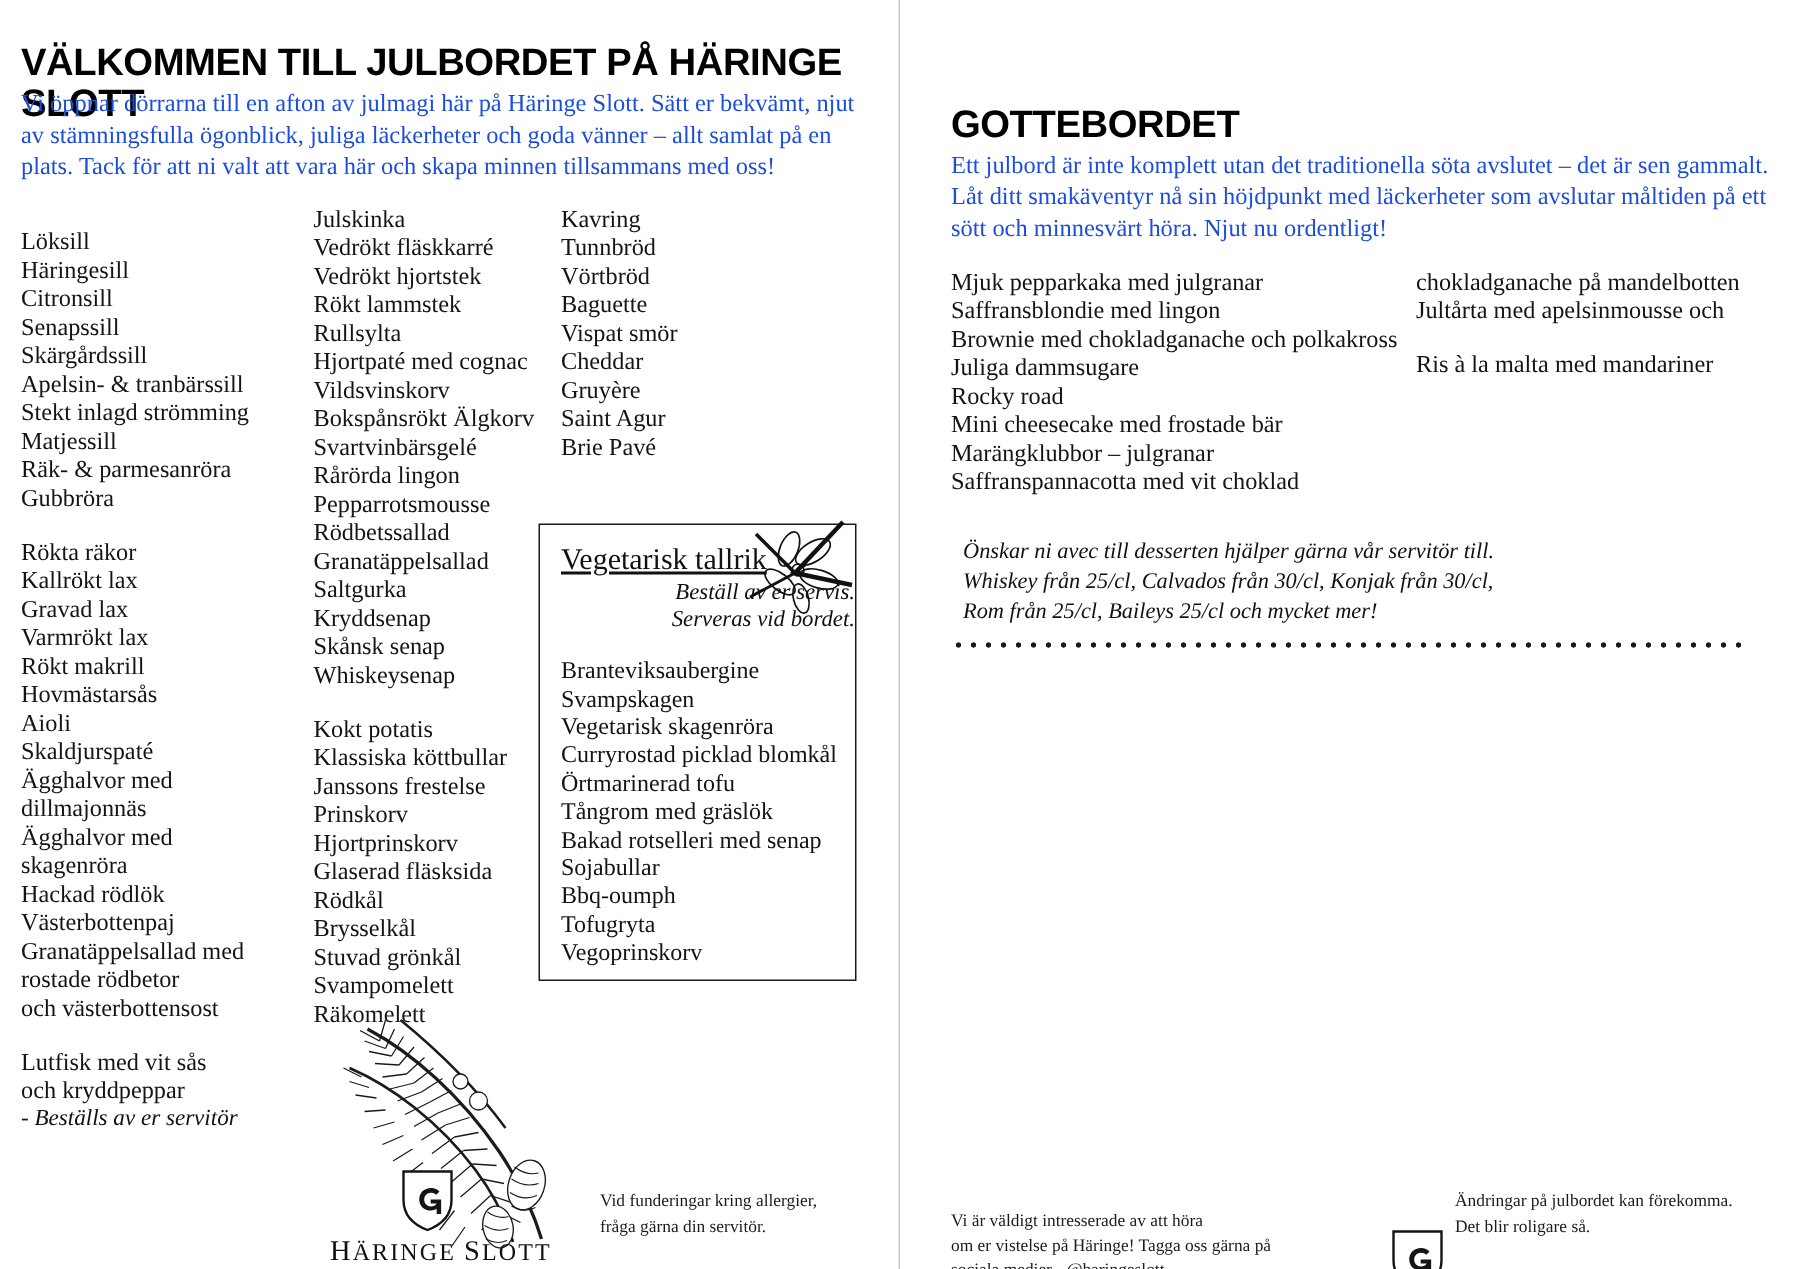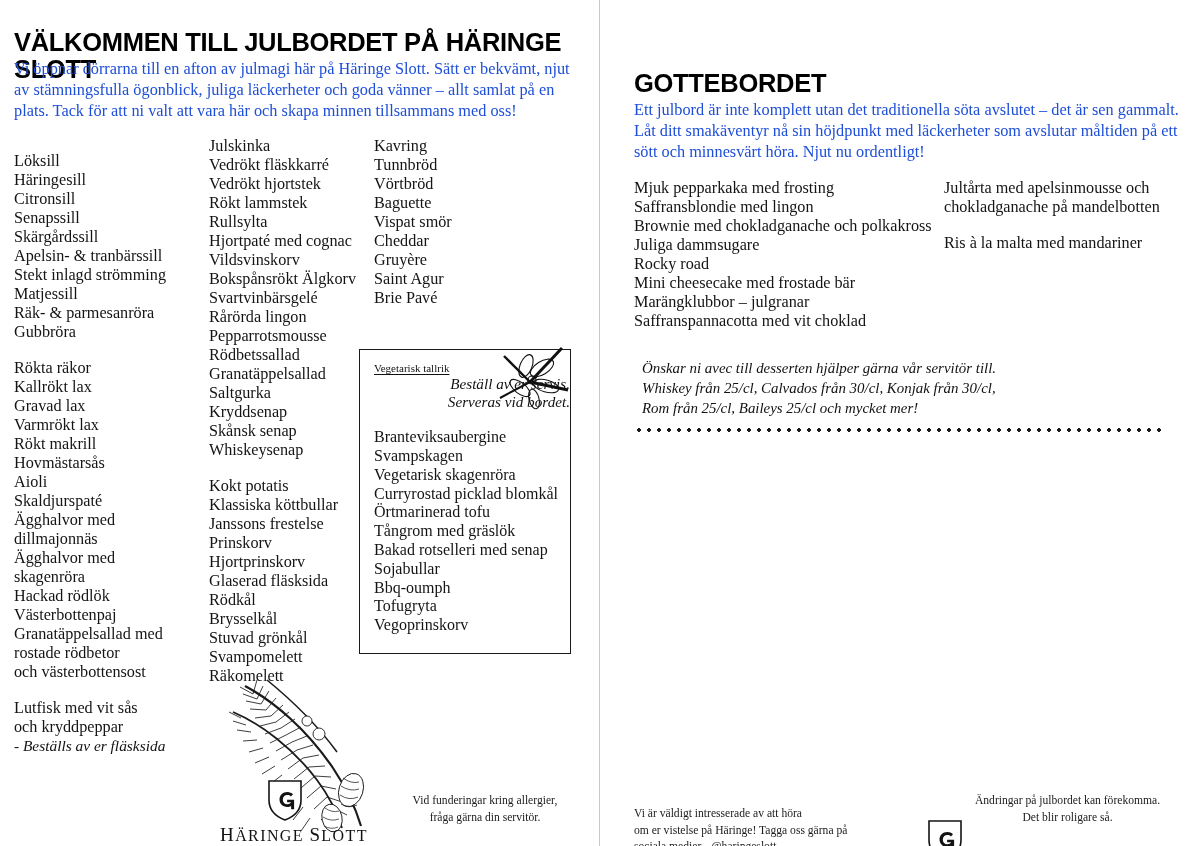--- a/index.html
+++ b/index.html
@@ -66,21 +66,21 @@
   
   #veg-box {
     position: absolute;
     left: 359px; top: 349px;
     width: 212px; height: 305px;
     border: 1.4px solid #1a1a1a;
     background: #fff;
     padding: 12px 0 0 14px;
   }
   #veg-box .vtitle {
-    font-size: 11px;
+    font-size: 20px;
     text-decoration: underline;
     text-underline-offset: 2px;
     line-height: 1.18;
   }
   #veg-box .vsub {
     font-size: 15.2px;
     font-style: italic;
     line-height: 1.19;
     text-align: right;
   }
@@ -107,21 +107,21 @@
     background-size: 10px 4px;
     background-repeat: repeat-x;
   }
 
   
   .footnote {
     font-size: 11.6px;
     line-height: 1.43;
     color: #1a1a1a;
   }
-  .ftr-right { text-align: center; }
+  .ftr-right { text-align: left; }
   .crest-wrap { position: absolute; text-align: center; }
   .crest-name {
     font-family: "Liberation Serif", "DejaVu Serif", serif;
     font-size: 16px;
     letter-spacing: 1.4px;
     margin-top: 2px;
     white-space: nowrap;
   }
   .crest-name .big { font-size: 19px; }
   svg { display: block; }
@@ -165,21 +165,21 @@
       <div class="item">Hackad rödlök</div>
       <div class="item">Västerbottenpaj</div>
       <div class="item">Granatäppelsallad med</div>
       <div class="item">rostade rödbetor</div>
       <div class="item">och västerbottensost</div>
     </div>
     <div class="gap"></div>
     <div>
       <div class="item">Lutfisk med vit sås</div>
       <div class="item">och kryddpeppar</div>
-      <div class="note-it">- Beställs av er fläsksida</div>
+      <div class="note-it">- Beställs av er servitör</div>
     </div>
   </div>
 
   <div class="col" id="col2" style="left:209px;top:137px;width:165px;">
     <div>
       <div class="item">Julskinka</div>
       <div class="item">Vedrökt fläskkarré</div>
       <div class="item">Vedrökt hjortstek</div>
       <div class="item">Rökt lammstek</div>
       <div class="item">Rullsylta</div>
@@ -297,33 +297,33 @@
 
 <div class="spine"></div>
 
 <div class="page" id="right-page">
 
   <h1 class="head" style="position:absolute;left:34px;top:30px;width:540px;">GOTTEBORDET</h1>
 
   <p class="intro" style="position:absolute;left:34px;top:55px;width:558px;">Ett julbord är inte komplett utan det traditionella söta avslutet – det är sen gammalt. Låt ditt smakäventyr nå sin höjdpunkt med läckerheter som avslutar måltiden på ett sött och minnesvärt höra. Njut nu ordentligt!</p>
 
   <div class="col" style="left:34px;top:139px;width:320px;">
-    <div class="item">Mjuk pepparkaka med frosting</div>
+    <div class="item">Mjuk pepparkaka med julgranar</div>
     <div class="item">Saffransblondie med lingon</div>
     <div class="item">Brownie med chokladganache och polkakross</div>
     <div class="item">Juliga dammsugare</div>
     <div class="item">Rocky road</div>
     <div class="item">Mini cheesecake med frostade bär</div>
     <div class="item">Marängklubbor – julgranar</div>
     <div class="item">Saffranspannacotta med vit choklad</div>
   </div>
 
   <div class="col" style="left:344px;top:139px;width:250px;">
+    <div class="item">chokladganache på mandelbotten</div>
     <div class="item">Jultårta med apelsinmousse och</div>
-    <div class="item">chokladganache på mandelbotten</div>
     <div class="gap"></div>
     <div class="item">Ris à la malta med mandariner</div>
   </div>
 
   <div class="col" style="left:42px;top:319px;width:420px;">
     <div class="avec">Önskar ni avec till desserten hjälper gärna vår servitör till.</div>
     <div class="avec">Whiskey från 25/cl, Calvados från 30/cl, Konjak från 30/cl,</div>
     <div class="avec">Rom från 25/cl, Baileys 25/cl och mycket mer!</div>
   </div>
 

